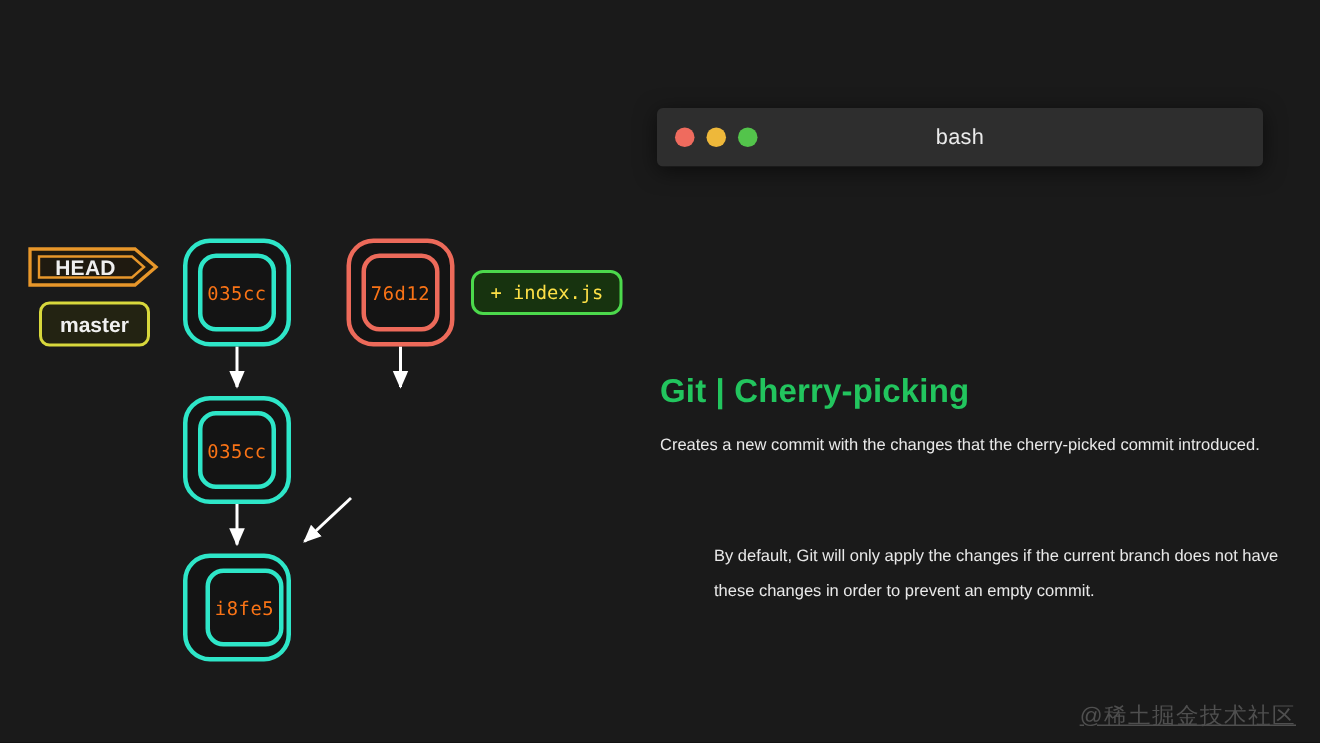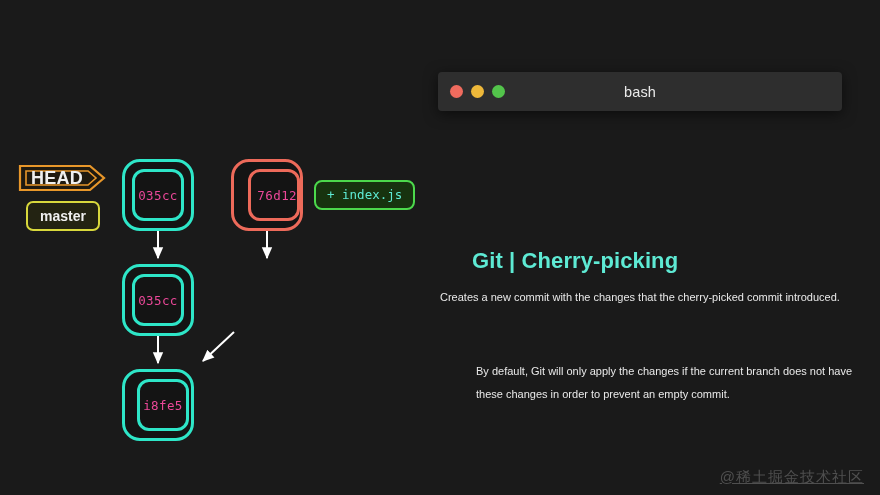--- a/index.html
+++ b/index.html
@@ -38,41 +38,41 @@
   .node .inner {
     width: 52px; height: 52px;
     border-radius: 12px;
     border: 3px solid #2ee6c8;
     box-sizing: border-box;
     display: flex;
     align-items: center;
     justify-content: center;
     background: #141414;
   }
-  .node.red, .node.red .inner { border-color: #ed6a5a; justify-content: flex-end; }
+  .node.red, .node.red .inner { border-color: #ed6a5a; }
   .node .sha {
     font-family: "DejaVu Sans Mono", monospace;
     font-size: 12.5px;
-    color: #ec4899;
+    color: #f97316;
     letter-spacing: 0.4px;
     white-space: nowrap;
   }
 
   
   #head-badge {
     position: absolute;
     left: 18px; top: 164px;
     width: 88px; height: 28px;
   }
   #head-badge .lbl {
     position: absolute;
     left: 0; top: 0;
     width: 78px; height: 28px;
     display: flex; align-items: center; justify-content: center;
-    font-size: 18px;
+    font-size: 14px;
     font-weight: 700;
     color: #efefef;
     letter-spacing: 0.2px;
     z-index: 2;
   }
 
   
   #master-badge {
     position: absolute;
     left: 26px; top: 201px;
@@ -89,21 +89,21 @@
   
   #index-chip {
     position: absolute;
     left: 314px; top: 180px;
     padding: 5px 11px;
     border: 2px solid #4cd94c;
     border-radius: 8px;
     background: #17330f;
     font-family: "DejaVu Sans Mono", monospace;
     font-size: 12.5px;
-    color: #5eead4;
+    color: #fde047;
     line-height: 16px;
     white-space: nowrap;
   }
 
   
   #right { position: absolute; left: 438px; top: 0; width: 442px; height: 495px; }
 
   #terminal {
     position: absolute;
     left: 0; top: 72px;
@@ -147,24 +147,23 @@
     white-space: nowrap;
   }
   #term-prompt .branch { color: #e8588f; }
   #term-prompt .sigil  { color: #ffffff; }
 
   #heading {
     position: absolute;
     left: 2px; top: 248px;
     font-size: 22px;
     font-weight: 700;
-    color: #5eead4;
+    color: #22c55e;
     letter-spacing: 0.1px;
     white-space: nowrap;
-    margin-left: 32px;
   }
   .para {
     position: absolute;
     left: 2px;
     width: 400px;
     font-size: 11px;
     line-height: 23px;
     color: #e9e9e9;
   }
   #para1 { top: 286px; }

